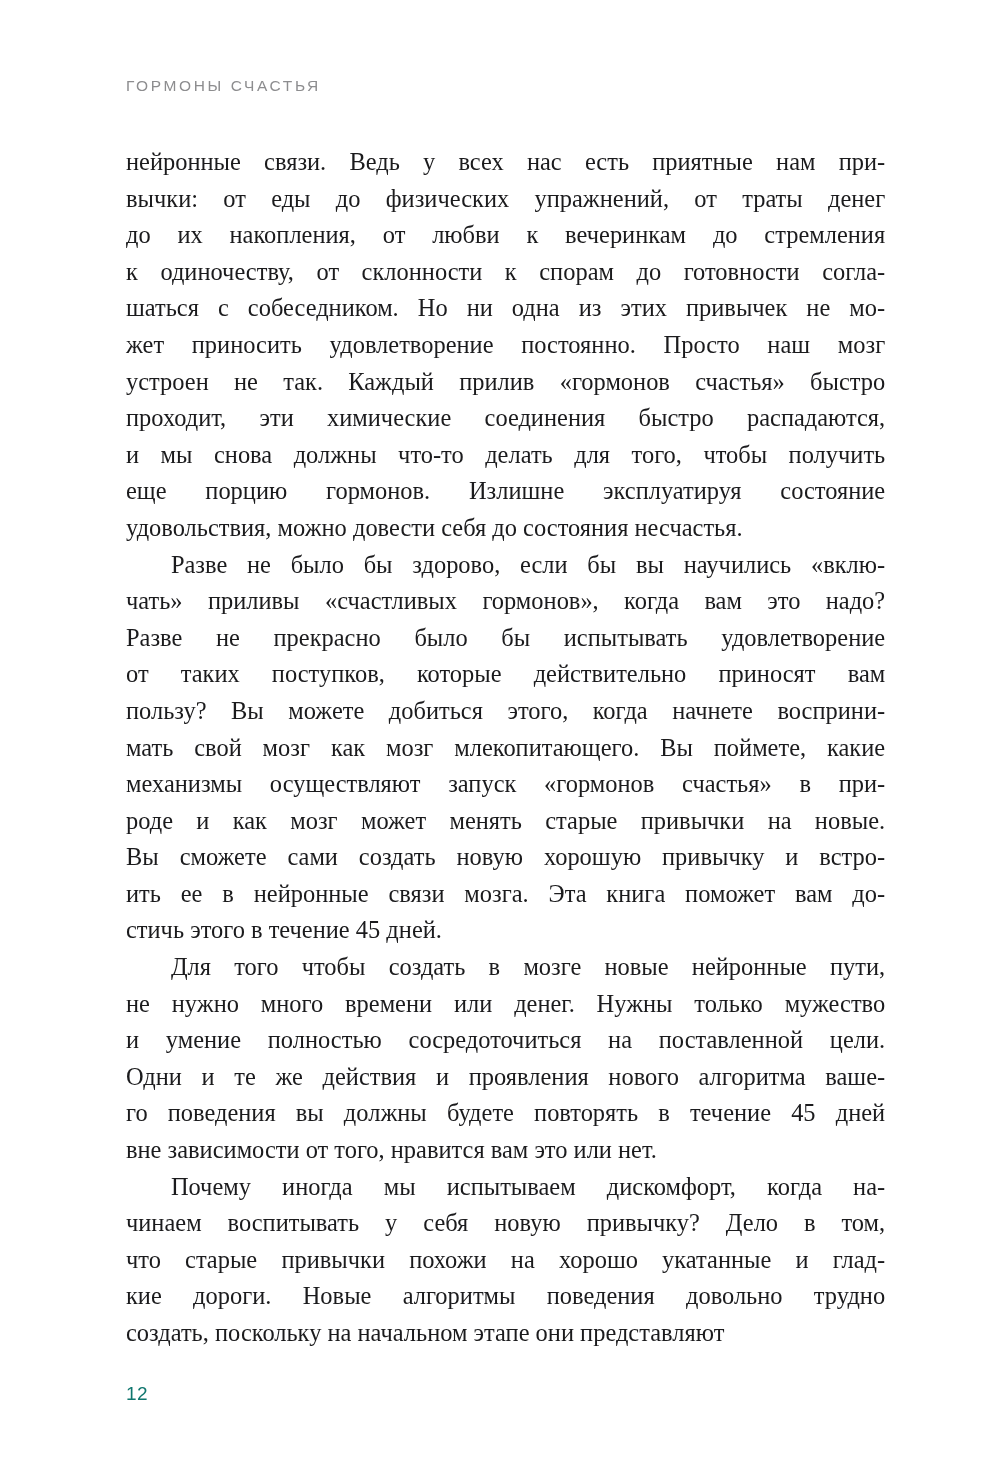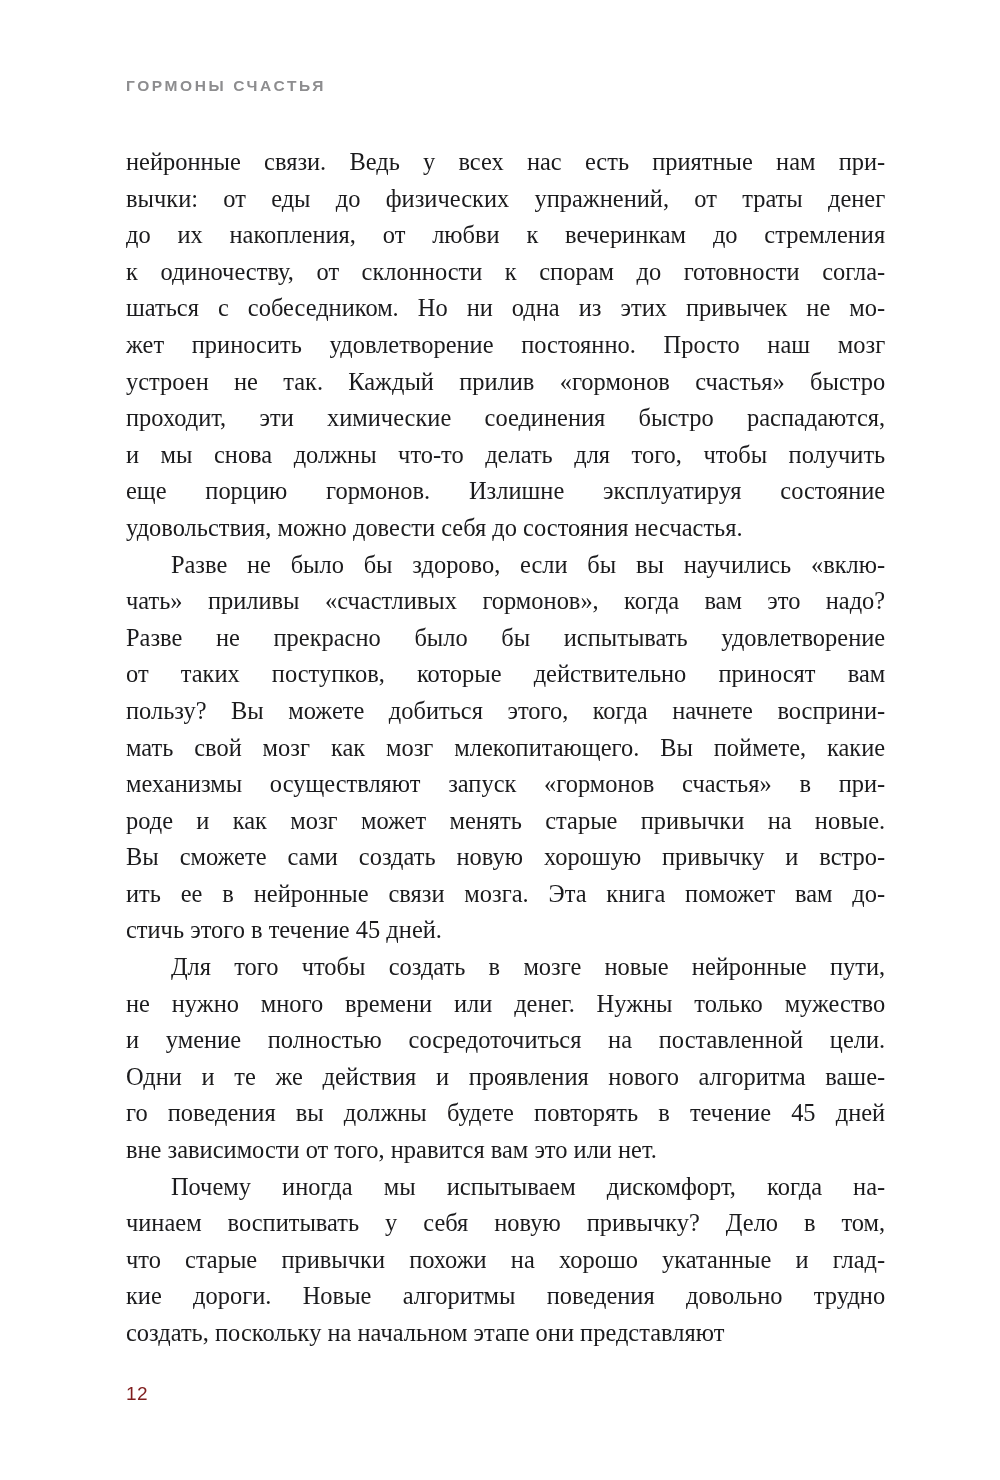--- a/index.html
+++ b/index.html
@@ -23,21 +23,21 @@
     background: #ffffff;
   }
 
   
   .running-header {
     position: absolute;
     left: 126px;
     top: 77px;
     font-family: "Liberation Sans", "DejaVu Sans", sans-serif;
     font-size: 15.5px;
-    font-weight: 700;
+    font-weight: 400;
     letter-spacing: 2.6px;
     color: #8d8d8f;
     white-space: nowrap;
     text-transform: uppercase;
   }
 
   
   .text-block {
     position: absolute;
     left: 126px;
@@ -86,21 +86,21 @@
 
   
   .folio {
     position: absolute;
     left: 126px;
     top: 1383px;
     font-family: "Liberation Sans", "DejaVu Sans", sans-serif;
     font-size: 19px;
     font-weight: 400;
     letter-spacing: 0.4px;
-    color: #7f1d1d;
+    color: #0f766e;
   }
 </style>
 </head>
 <body>
 
 <div class="page">
 
   <div class="running-header">ГОРМОНЫ СЧАСТЬЯ</div>
 
   <div class="text-block">

